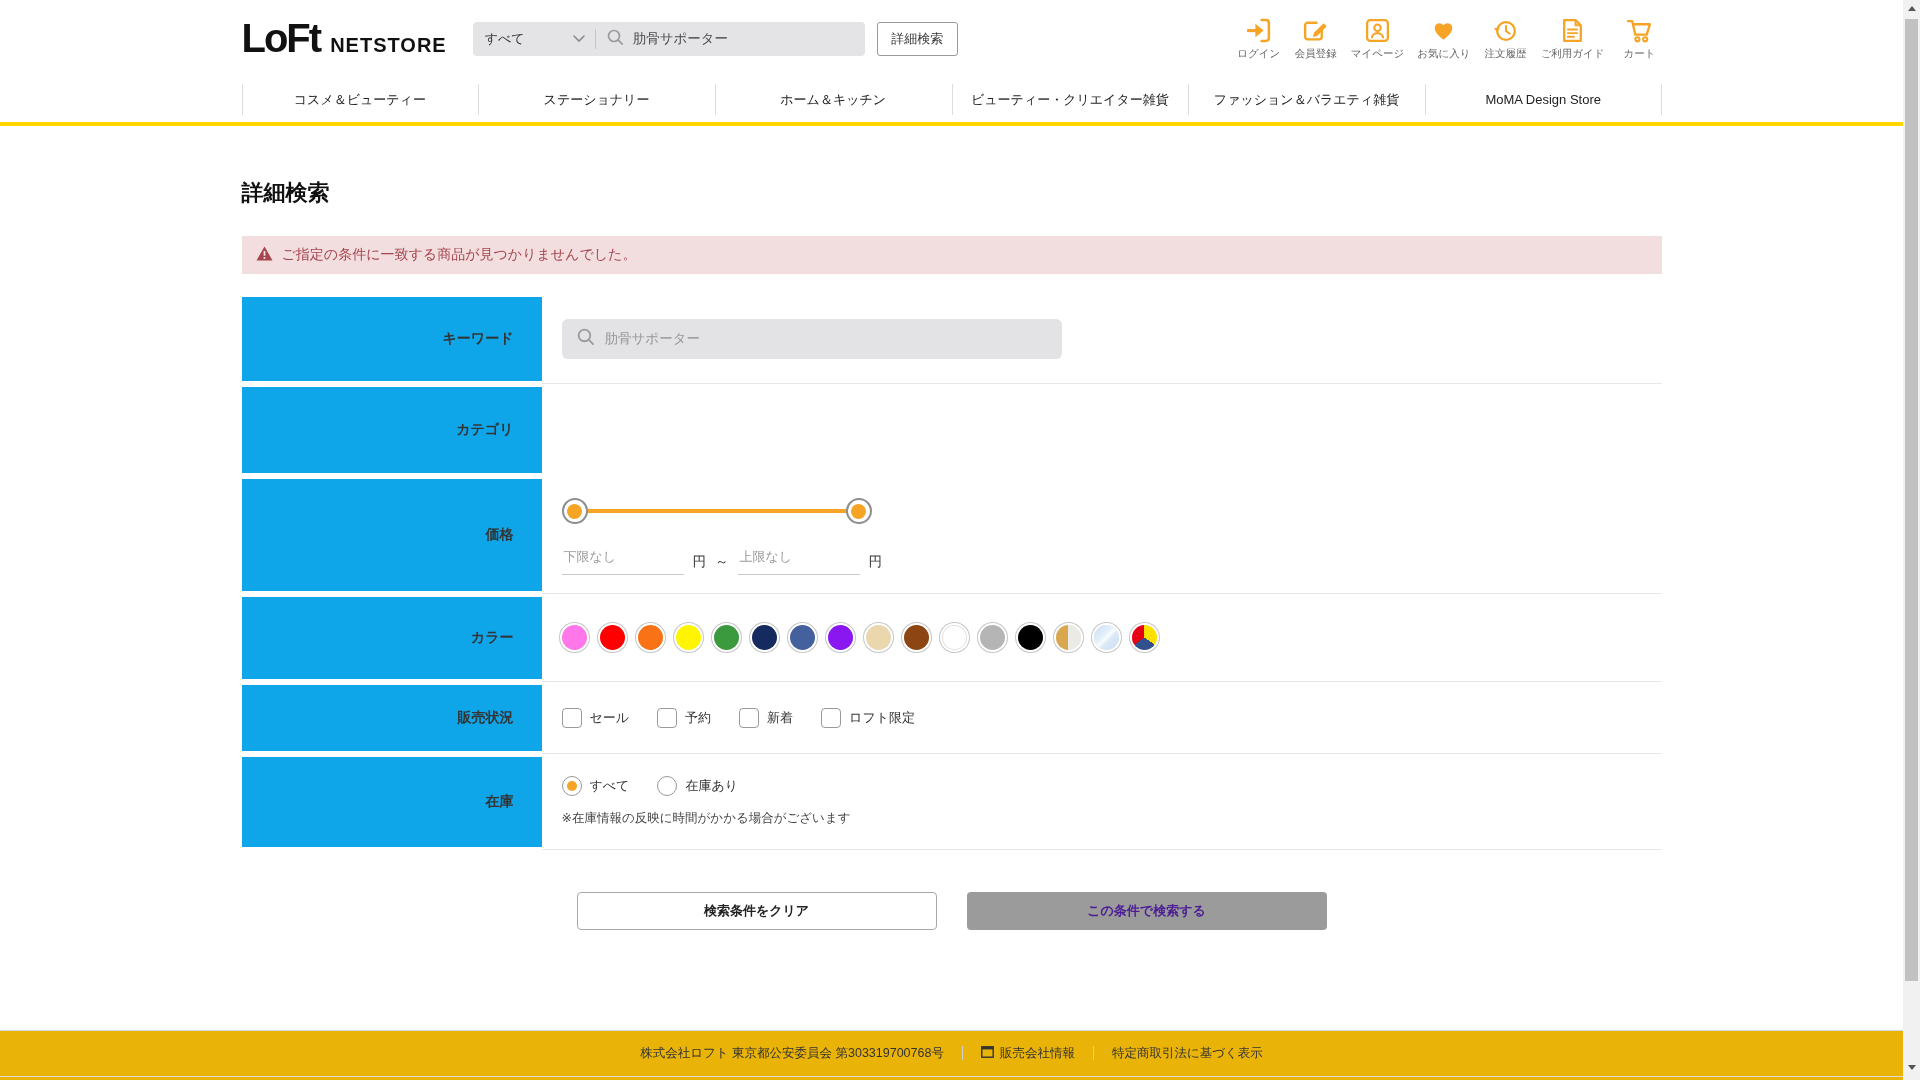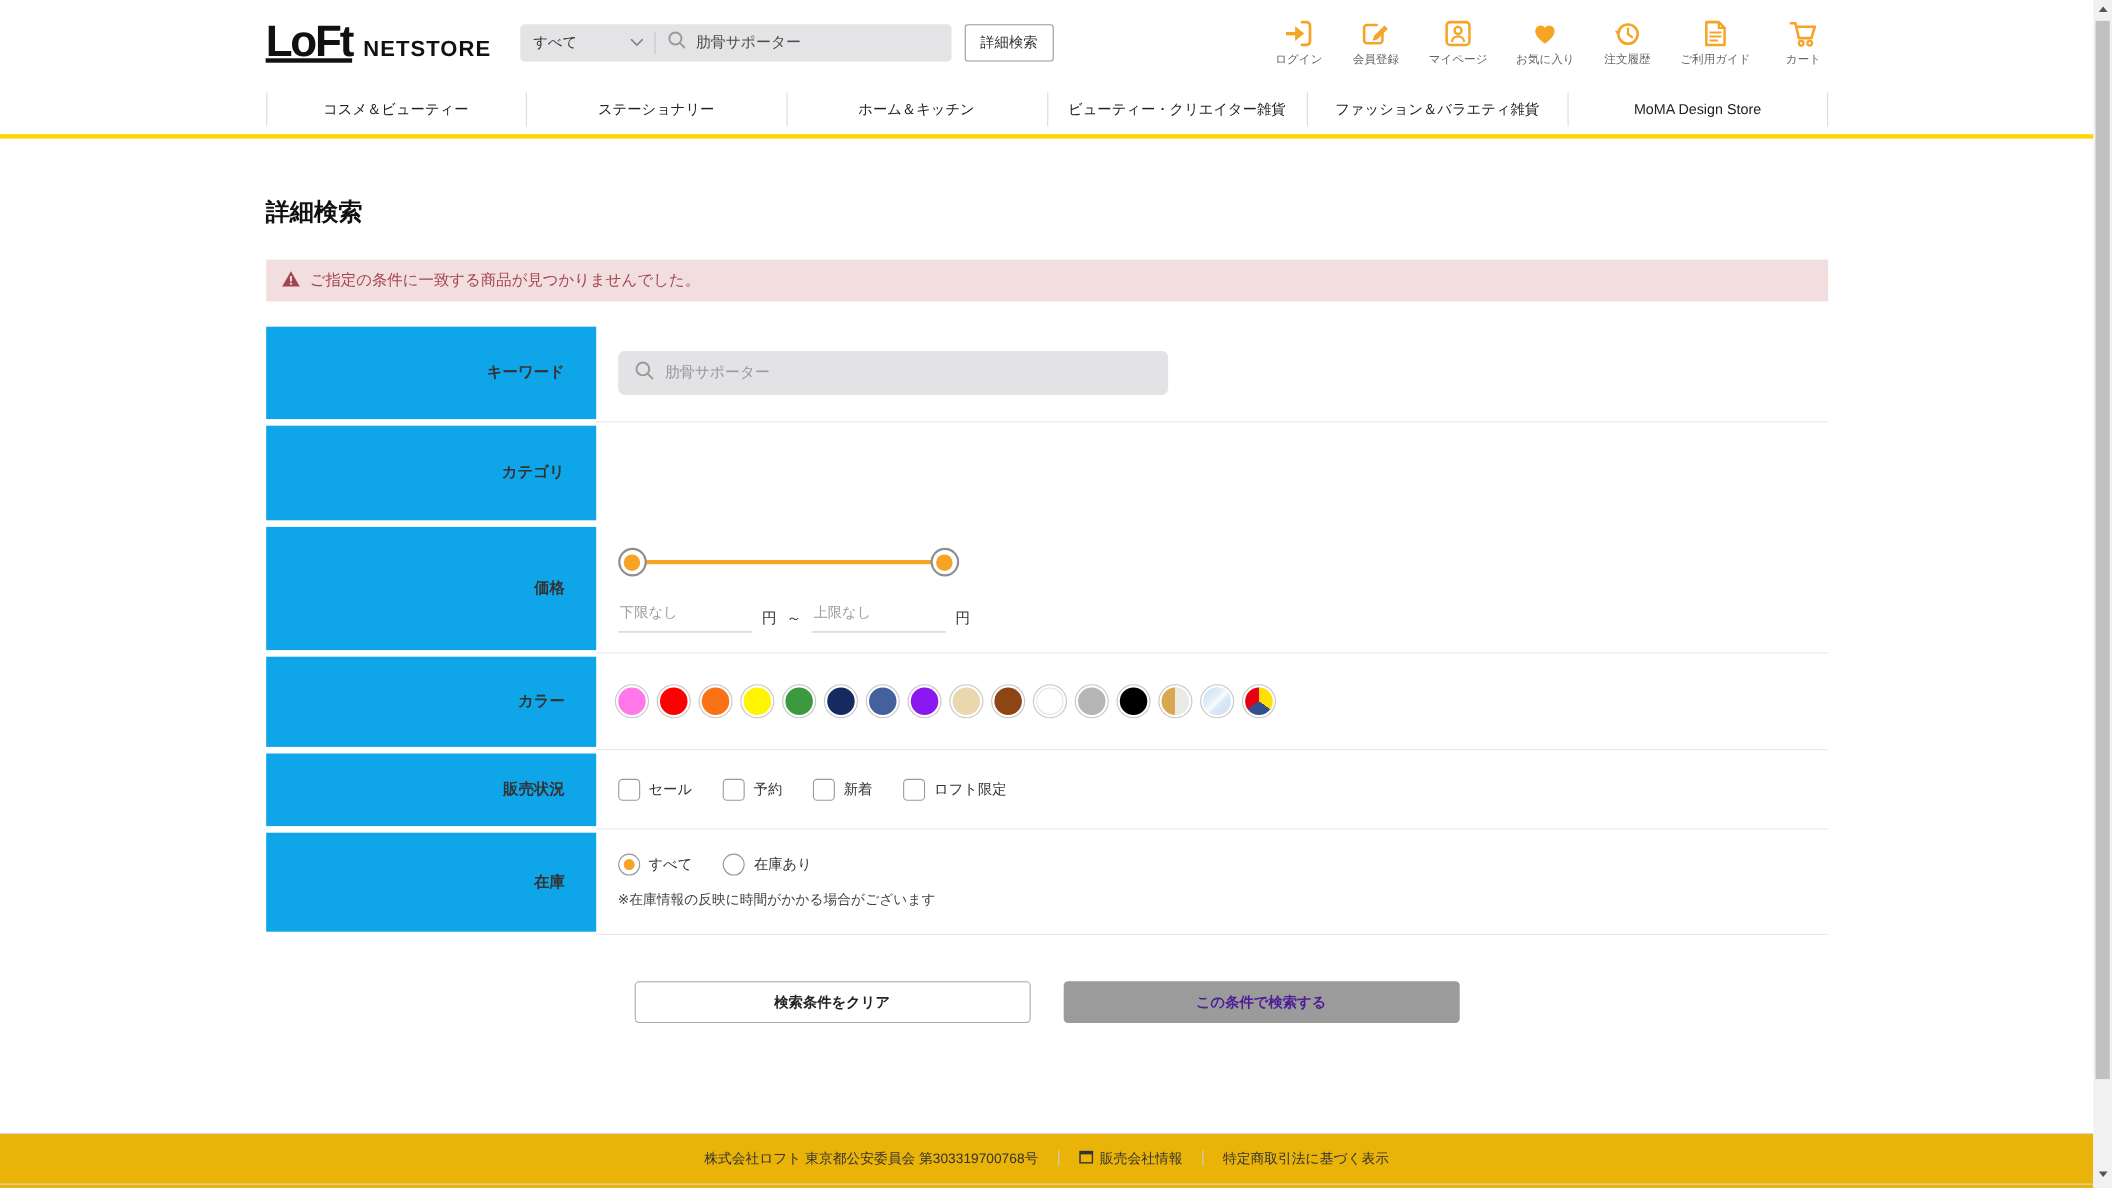--- a/index.html
+++ b/index.html
@@ -6,32 +6,32 @@
   html,body { width:1920px; height:1080px; }
   body { font-family:"Liberation Sans","DejaVu Sans",sans-serif; background:#fff; color:#333; overflow:hidden; }
   .screen { position:relative; width:1920px; height:1080px; background:#fff; }
   .page { position:relative; width:1903px; height:1080px; }
   .container { width:1420px; margin:0 auto; }
 
   
   .topbar { height:77px; background:#fff; }
   .topbar .container { display:flex; align-items:center; height:100%; }
   .logo { display:flex; align-items:baseline; cursor:pointer; }
-  .logo-main { font-size:40px; font-weight:900; letter-spacing:-2px; color:#111;text-decoration:underline; }
+  .logo-main { font-size:40px; font-weight:900; letter-spacing:-2px; color:#111; }
   .logo-sub { font-size:20px; font-weight:700; letter-spacing:1px; color:#111; margin-left:10px; }
 
   .search-wrap { display:flex; align-items:center; margin-left:26px; }
   .search-box { width:392px; height:34px; background:#E4E4E6; border-radius:4px; display:flex; align-items:center; padding:0 12px; }
   .search-cat { width:100px; display:flex; align-items:center; justify-content:space-between; font-size:13px; color:#333; cursor:pointer; }
   .search-div { width:1px; height:20px; background:#C6C6CA; margin:0 10px; }
   .search-query { font-size:13.5px; color:#4a4a4a; margin-left:9px; }
   .detail-btn { margin-left:12px; width:81px; height:34px; background:#fff; border:1px solid #9A9A9A; border-radius:3px;
                 font-size:13px; color:#333; display:flex; align-items:center; justify-content:center; cursor:pointer; }
 
-  .header-icons { margin-left:auto; display:flex; align-items:center; gap:26px; }
+  .header-icons { margin-left:auto; display:flex; align-items:center; gap:13px; }
   .hicon { display:flex; flex-direction:column; align-items:center; gap:3px; cursor:pointer; min-width:44px; }
   .hicon svg { display:block; }
   .hicon-label { font-size:10.5px; color:#666; white-space:nowrap; }
 
   
   .nav { height:49px; border-bottom:4px solid #FFD500; background:#fff; }
   .nav .container { display:flex; height:45px; }
   .nav-item { flex:1; display:flex; align-items:center; justify-content:center; font-size:13px; color:#222; cursor:pointer; position:relative; }
   .nav-item::before { content:""; position:absolute; left:0; top:7px; bottom:7px; width:1px; background:#DCDCDC; }
   .nav-item:last-child::after { content:""; position:absolute; right:0; top:7px; bottom:7px; width:1px; background:#DCDCDC; }

